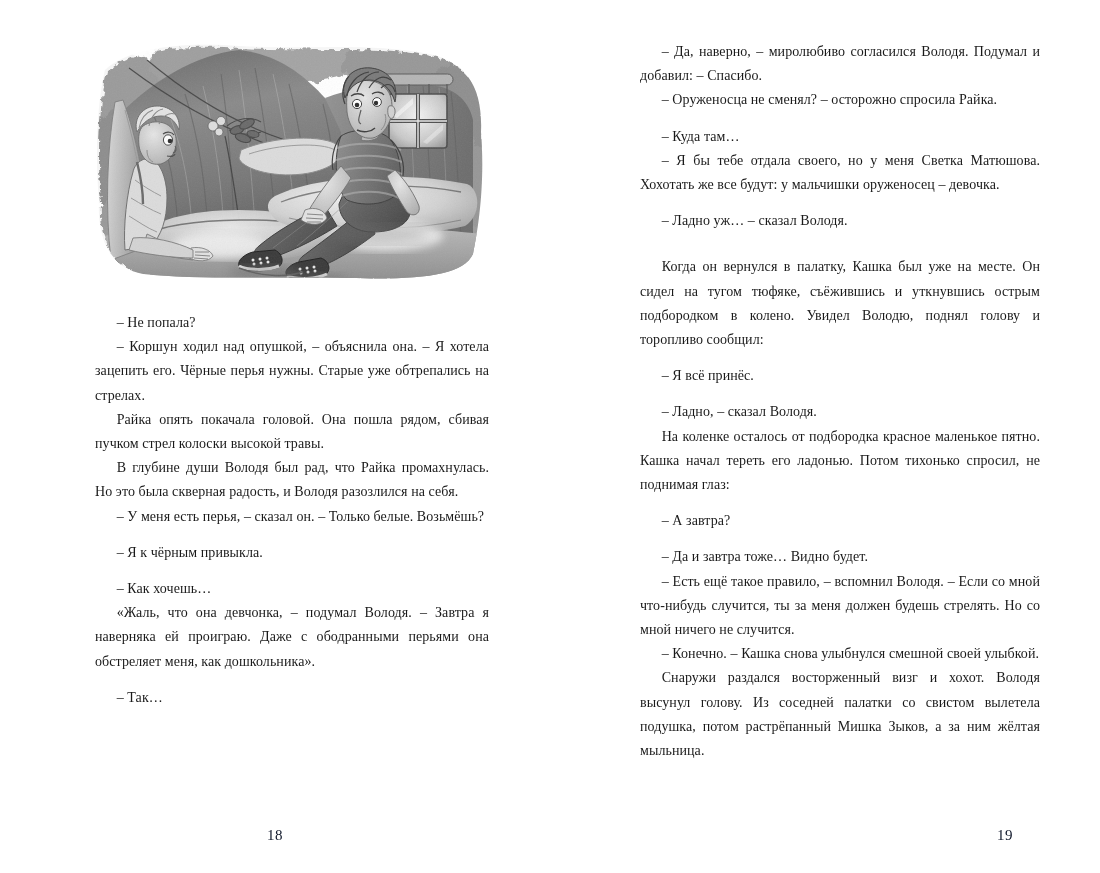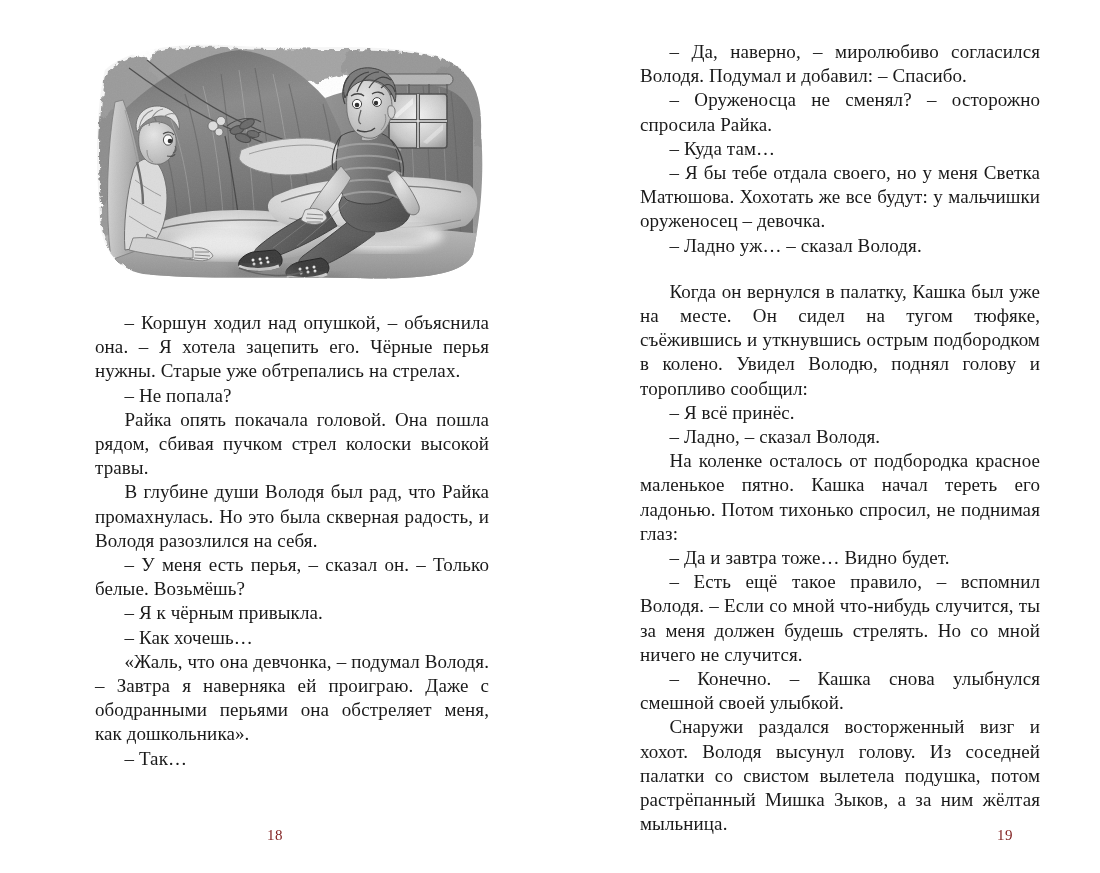--- a/index.html
+++ b/index.html
@@ -34,43 +34,43 @@
   .page-right .col { margin-left: -520px; }
 
   .col {
     width: 394px;
   }
   .page-right .col { width: 400px; }
 
   
   .para {
     margin: 0;
-    font-size: 19px;
+    font-size: 14px;
     line-height: 24.2px;
     text-align: justify;
     text-justify: inter-word;
     text-indent: 1.55em;
     hyphens: manual;
     -webkit-hyphens: manual;
     letter-spacing: 0.005em;
   }
-  .para.last-line-full { text-align-last: left; }
+  .para.last-line-full { text-align-last: left; margin-top: 12px; }
   .para-gap { height: 22px; }
 
   
   .folio {
     position: absolute;
     bottom: 30px;
     left: 0;
     width: 100%;
     text-align: center;
     font-size: 15px;
     line-height: 1;
     letter-spacing: 0.03em;
-    color: #7f1d1d;
+    color: #0f172a;
   }
   .page-left  .folio { padding-right: 10px; }
   .page-right .folio { padding-left: 105px; }
 
   
   .illus-wrap {
     width: 400px;
     height: 243px;
     margin: 0 0 28px -6px;
     position: relative;
@@ -432,22 +432,22 @@
           <path d="M0,0 L400,0 L400,243 L0,243 Z
                    M18,32 C42,10 92,4 152,8 C217,12 282,4 342,16 C380,24 396,50 394,94
                    C398,142 392,188 386,216 C376,238 332,242 262,240
                    C192,238 112,242 56,236 C24,230 10,202 12,162
                    C8,118 10,64 18,32 Z" fill="#ffffff" fill-rule="evenodd"></path>
         </g>
       </svg>
     </div>
 
     <div class="col">
+      <p class="para last-line-full">– Не попала?</p>
       <p class="para">– Коршун ходил над опушкой, – объяснила она. – Я хотела зацепить его. Чёрные перья нужны. Старые уже обтрепались на стрелах.</p>
-      <p class="para last-line-full">– Не попала?</p>
       <p class="para">Райка опять покачала головой. Она пошла рядом, сбивая пучком стрел колоски высокой травы.</p>
       <p class="para">В глубине души Володя был рад, что Райка промахнулась. Но это была скверная радость, и Володя разозлился на себя.</p>
       <p class="para">– У меня есть перья, – сказал он. – Только белые. Возьмёшь?</p>
       <p class="para last-line-full">– Я к чёрным привыкла.</p>
       <p class="para last-line-full">– Как хочешь…</p>
       <p class="para">«Жаль, что она девчонка, – подумал Володя. – Завтра я наверняка ей проиграю. Даже с ободранными перьями она обстреляет меня, как дошкольника».</p>
       <p class="para last-line-full">– Так…</p>
     </div>
 
     <div class="folio">18</div>
@@ -461,20 +461,21 @@
       <p class="para last-line-full">– Куда там…</p>
       <p class="para">– Я бы тебе отдала своего, но у меня Светка Матюшова. Хохотать же все будут: у мальчишки оруженосец – девочка.</p>
       <p class="para last-line-full">– Ладно уж… – сказал Володя.</p>
 
       <div class="para-gap"></div>
 
       <p class="para">Когда он вернулся в палатку, Кашка был уже на месте. Он сидел на тугом тюфяке, съёжившись и уткнувшись острым подбородком в колено. Увидел Володю, поднял голову и торопливо сообщил:</p>
       <p class="para last-line-full">– Я всё принёс.</p>
       <p class="para last-line-full">– Ладно, – сказал Володя.</p>
       <p class="para">На коленке осталось от подбородка красное маленькое пятно. Кашка начал тереть его ладонью. Потом тихонько спросил, не поднимая глаз:</p>
+      <p class="para last-line-full">– А завтра?</p>
       <p class="para last-line-full">– Да и завтра тоже… Видно будет.</p>
       <p class="para">– Есть ещё такое правило, – вспомнил Володя. – Если со мной что-нибудь случится, ты за меня должен будешь стрелять. Но со мной ничего не случится.</p>
       <p class="para">– Конечно. – Кашка снова улыбнулся смешной своей улыбкой.</p>
       <p class="para">Снаружи раздался восторженный визг и хохот. Володя высунул голову. Из соседней палатки со свистом вылетела подушка, потом растрёпанный Мишка Зыков, а за ним жёлтая мыльница.</p>
     </div>
 
     <div class="folio">19</div>
   </div>
 
 </div>

